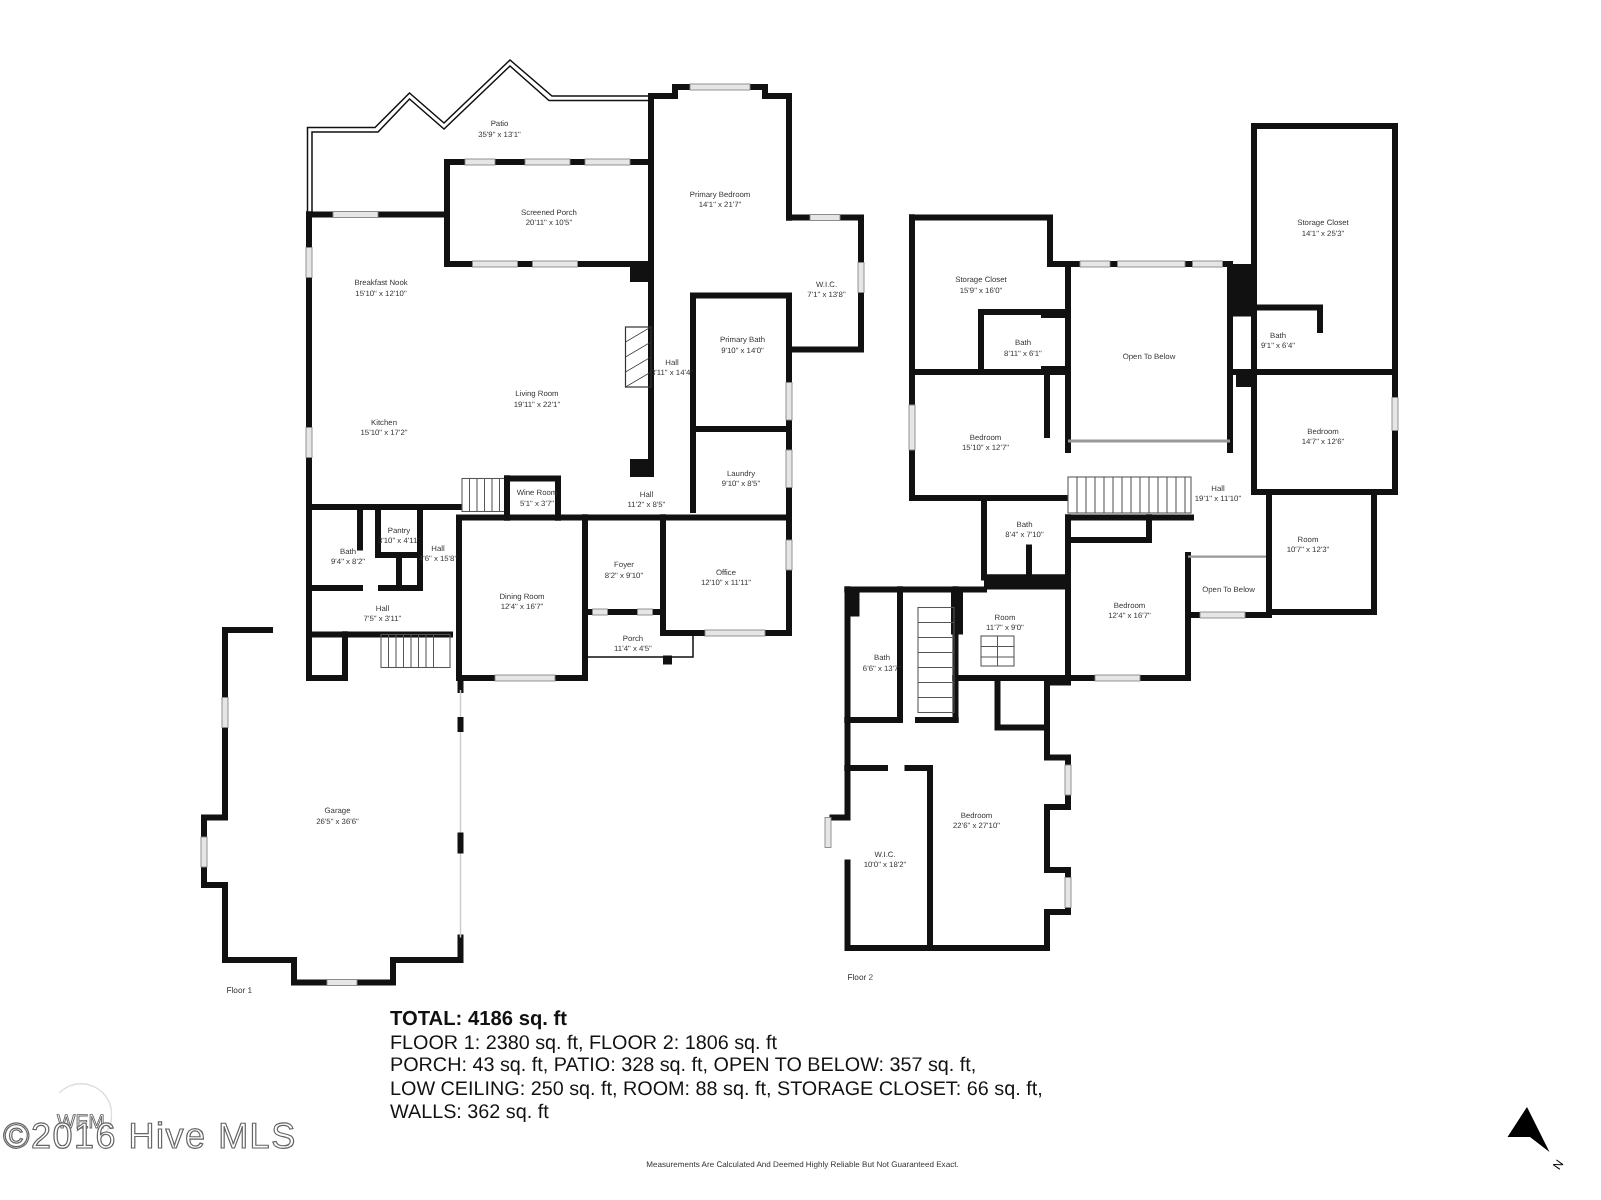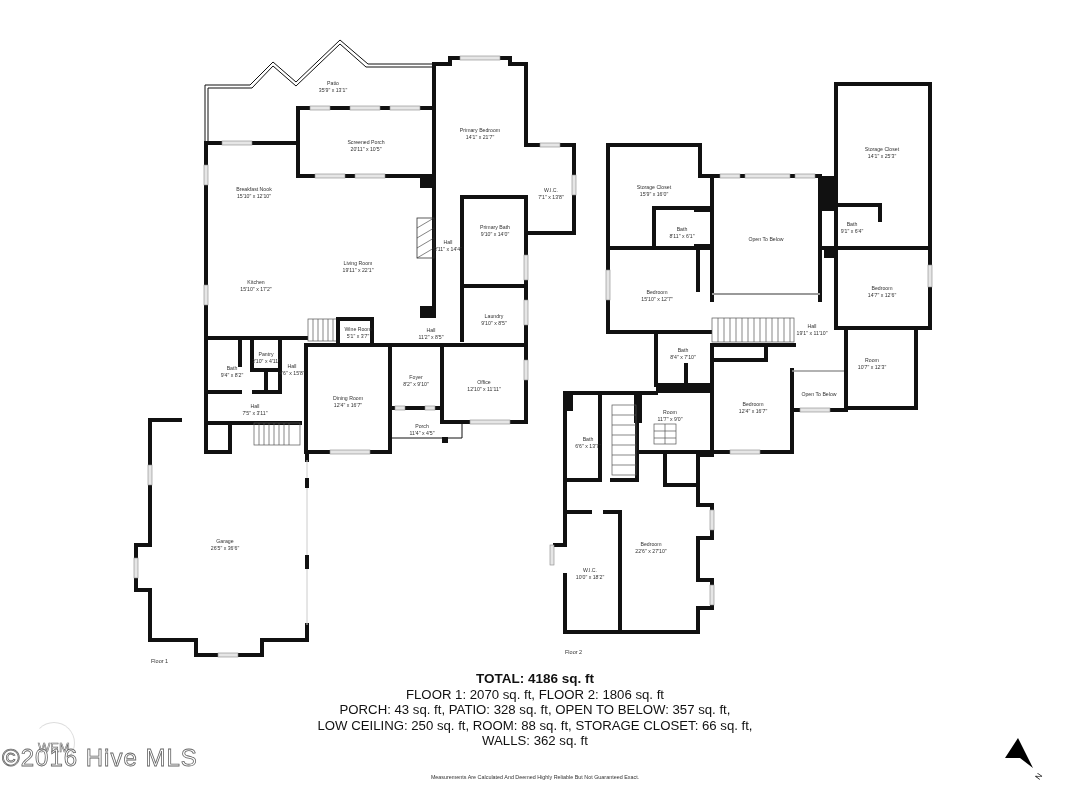--- a/index.html
+++ b/index.html
@@ -6,21 +6,21 @@
   body { width: 1067px; height: 800px; position: relative; overflow: hidden; font-family: "Liberation Sans", sans-serif; color: #222; }
   svg#plan { position: absolute; left: 0; top: 0; }
   .wall { fill: none; stroke: #111; stroke-width: 4; stroke-linecap: square; stroke-linejoin: miter; }
   .thin { fill: none; stroke: #111; stroke-width: 1; }
   .winf { fill: #e6e6e6; stroke: #888; stroke-width: 0.6; }
   .stairs line { stroke: #555; stroke-width: 0.7; }
   .stairs rect { fill: none; stroke: #555; stroke-width: 0.7; }
   .room-label { position: absolute; font-size: 5.2px; line-height: 7px; text-align: center; color: #333; transform: translate(-50%, -50%); white-space: nowrap; }
   .room-label span { display: block; }
   .floor-label { position: absolute; font-size: 5.5px; color: #333; }
-  .summary { position: absolute; left: 260px; top: 671px; width: 550px; text-align: center; font-size: 13.2px; line-height: 15.5px; color: #111; }
+  .summary { position: absolute; left: 260px; top: 671px; width: 550px; font-size: 13.2px; line-height: 15.5px; color: #111; }
   .summary .total { font-weight: bold; font-size: 13.5px; }
   .disclaimer { position: absolute; left: 260px; top: 774px; width: 550px; text-align: center; font-size: 5.4px; color: #333; }
   .watermark { position: absolute; left: 2px; top: 744px; font-size: 24px; letter-spacing: 1px; color: #fff; -webkit-text-stroke: 0.8px #666; font-weight: 300; }
   .wem { position: absolute; left: 38px; top: 740px; font-size: 13px; color: #fff; -webkit-text-stroke: 0.6px #666; }
   .wem-ring { position: absolute; left: 33px; top: 722px; width: 40px; height: 40px; border-radius: 50%; border: 1px solid #ddd; border-left-color: transparent; border-bottom-color: transparent; }
   .north { position: absolute; left: 1000px; top: 735px; width: 50px; height: 50px; }
 </style>
 </head>
 <body>
 
@@ -365,21 +365,21 @@
     <span>22'6" x 27'10"</span>
   </div>
 <div class="room-label" style="left:590px;top:574px">
     <span>W.I.C.</span>
     <span>10'0" x 18'2"</span>
   </div>
 <div class="floor-label" style="left:565px;top:649px">Floor 2</div>
 
 <div class="summary">
   <div class="total">TOTAL: 4186 sq. ft</div>
-  <div>FLOOR 1: 2070 sq. ft, FLOOR 2: 1806 sq. ft</div>
+  <div>FLOOR 1: 2380 sq. ft, FLOOR 2: 1806 sq. ft</div>
   <div>PORCH: 43 sq. ft, PATIO: 328 sq. ft, OPEN TO BELOW: 357 sq. ft,</div>
   <div>LOW CEILING: 250 sq. ft, ROOM: 88 sq. ft, STORAGE CLOSET: 66 sq. ft,</div>
   <div>WALLS: 362 sq. ft</div>
 </div>
 <div class="disclaimer">Measurements Are Calculated And Deemed Highly Reliable But Not Guaranteed Exact.</div>
 
 <div class="wem-ring"></div>
 <div class="wem">WEM</div>
 <div class="watermark">©2016 Hive MLS</div>
 

